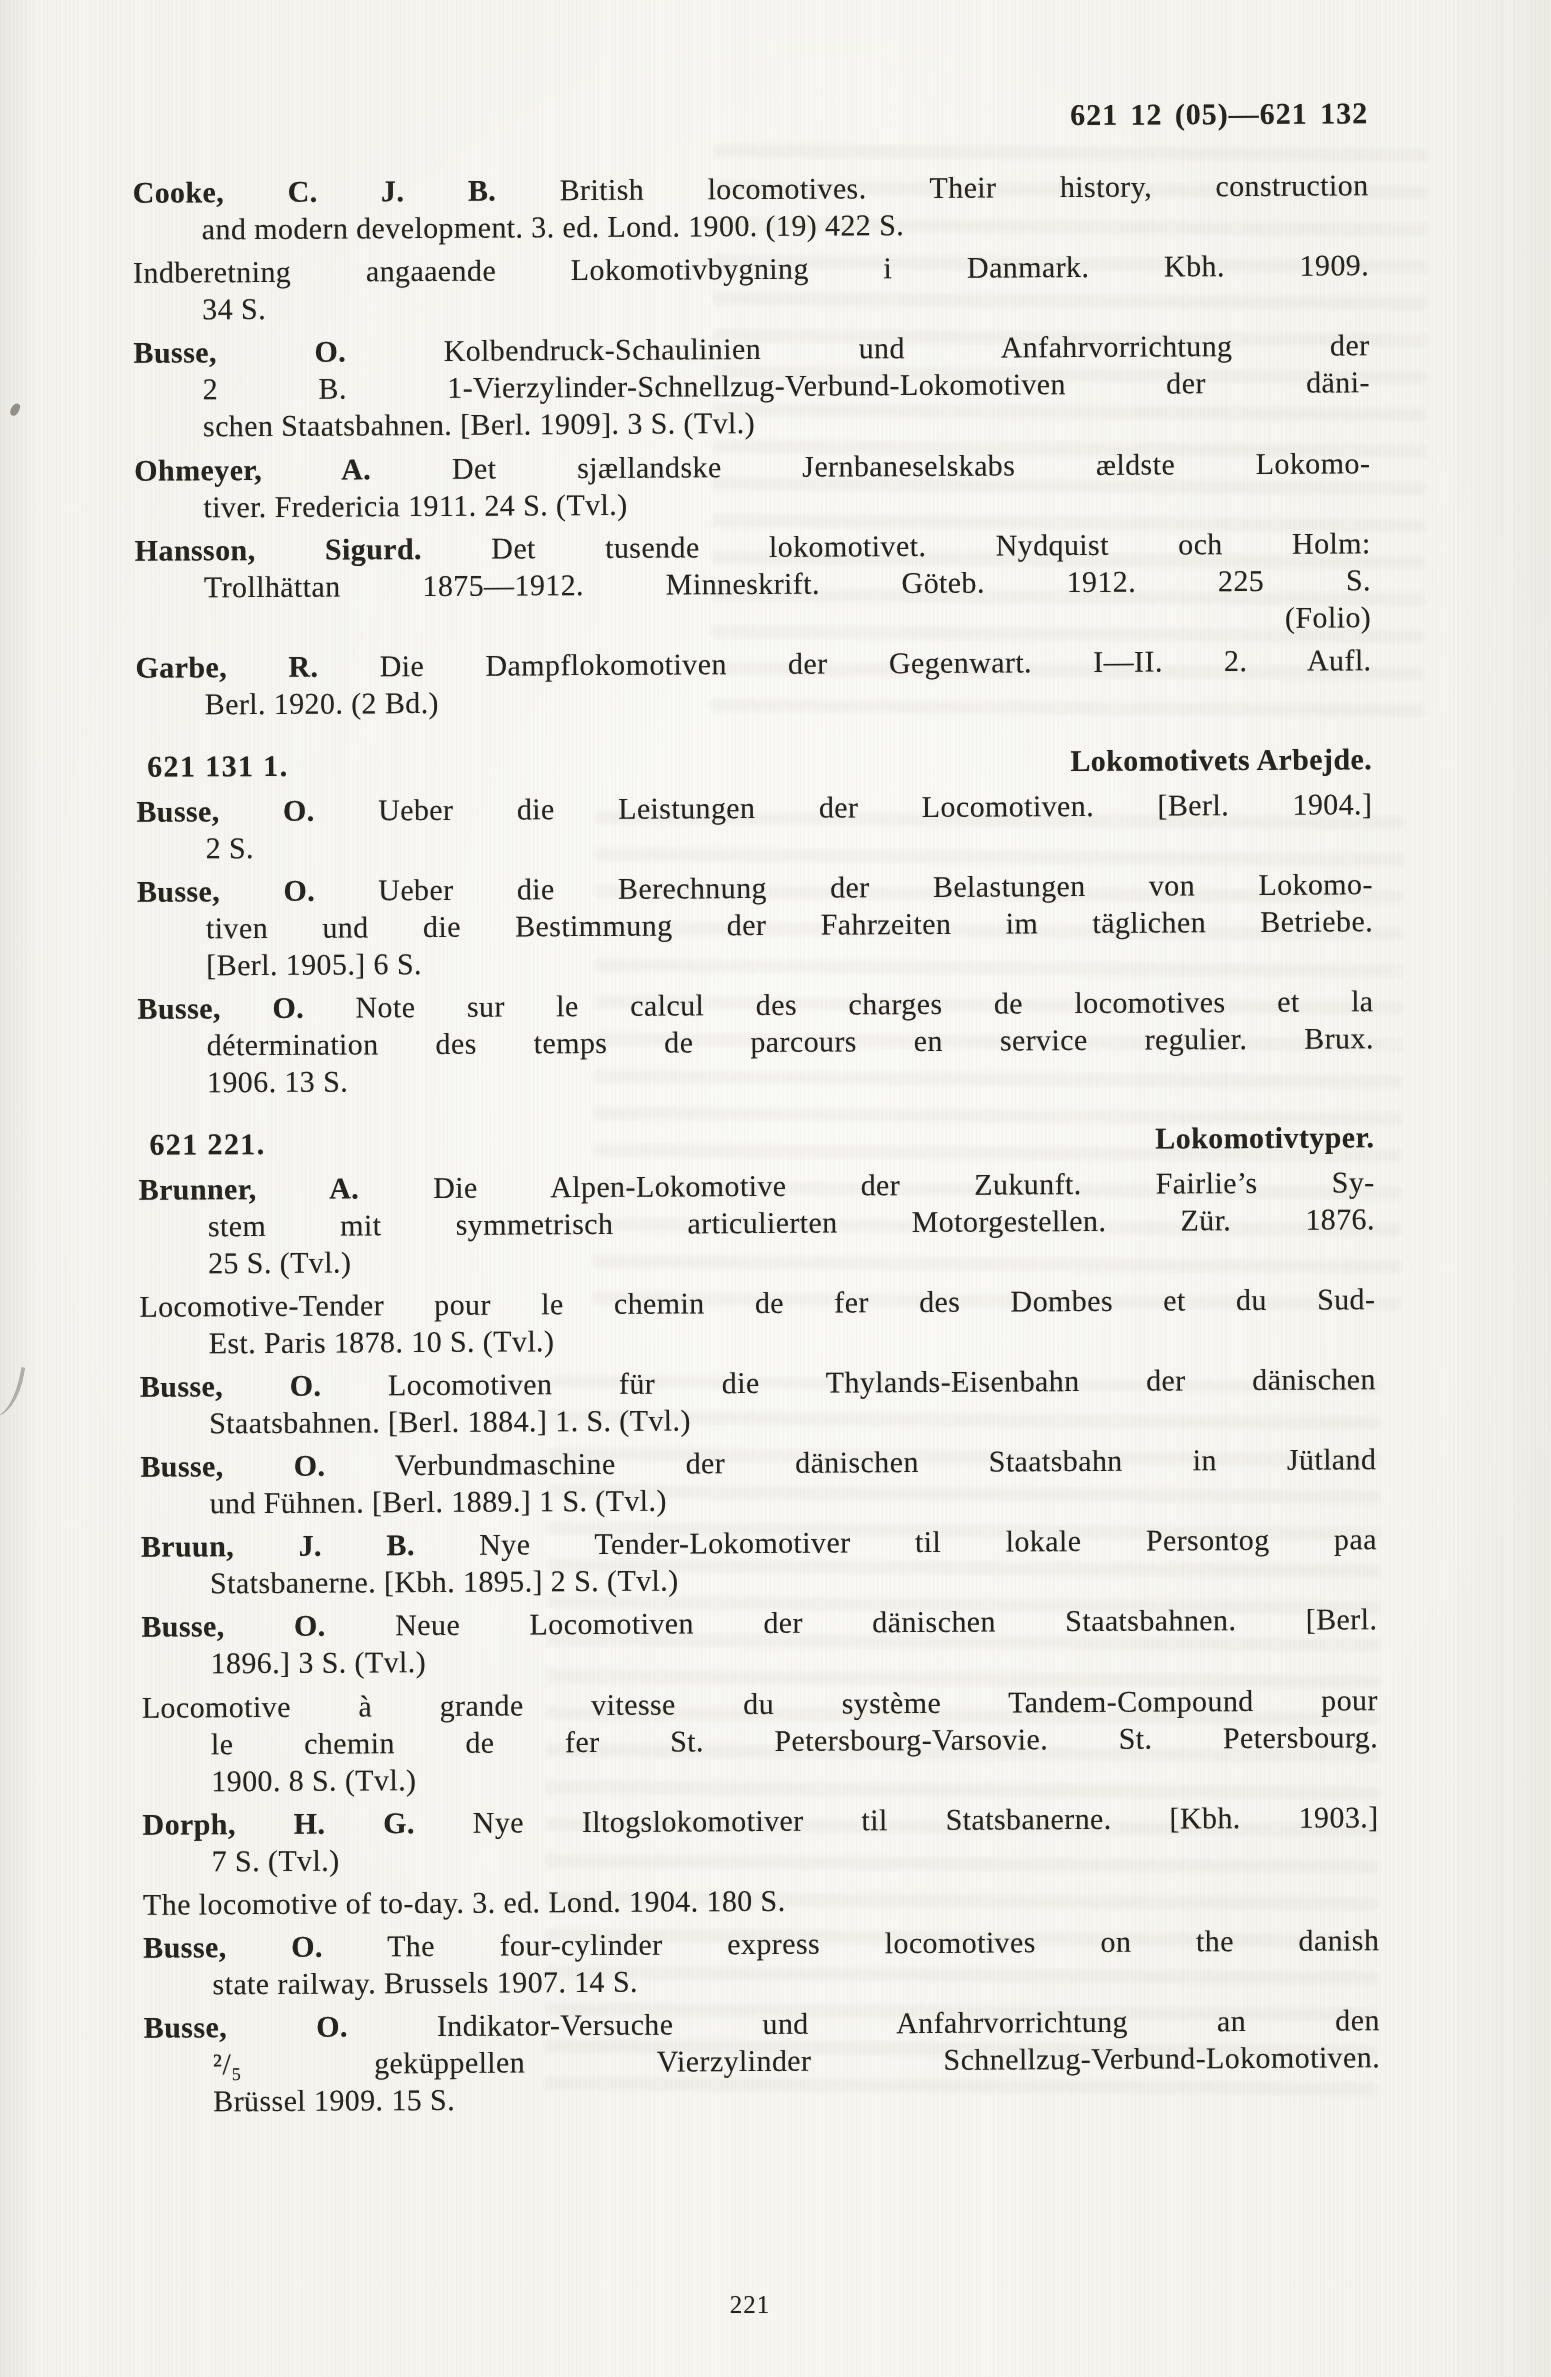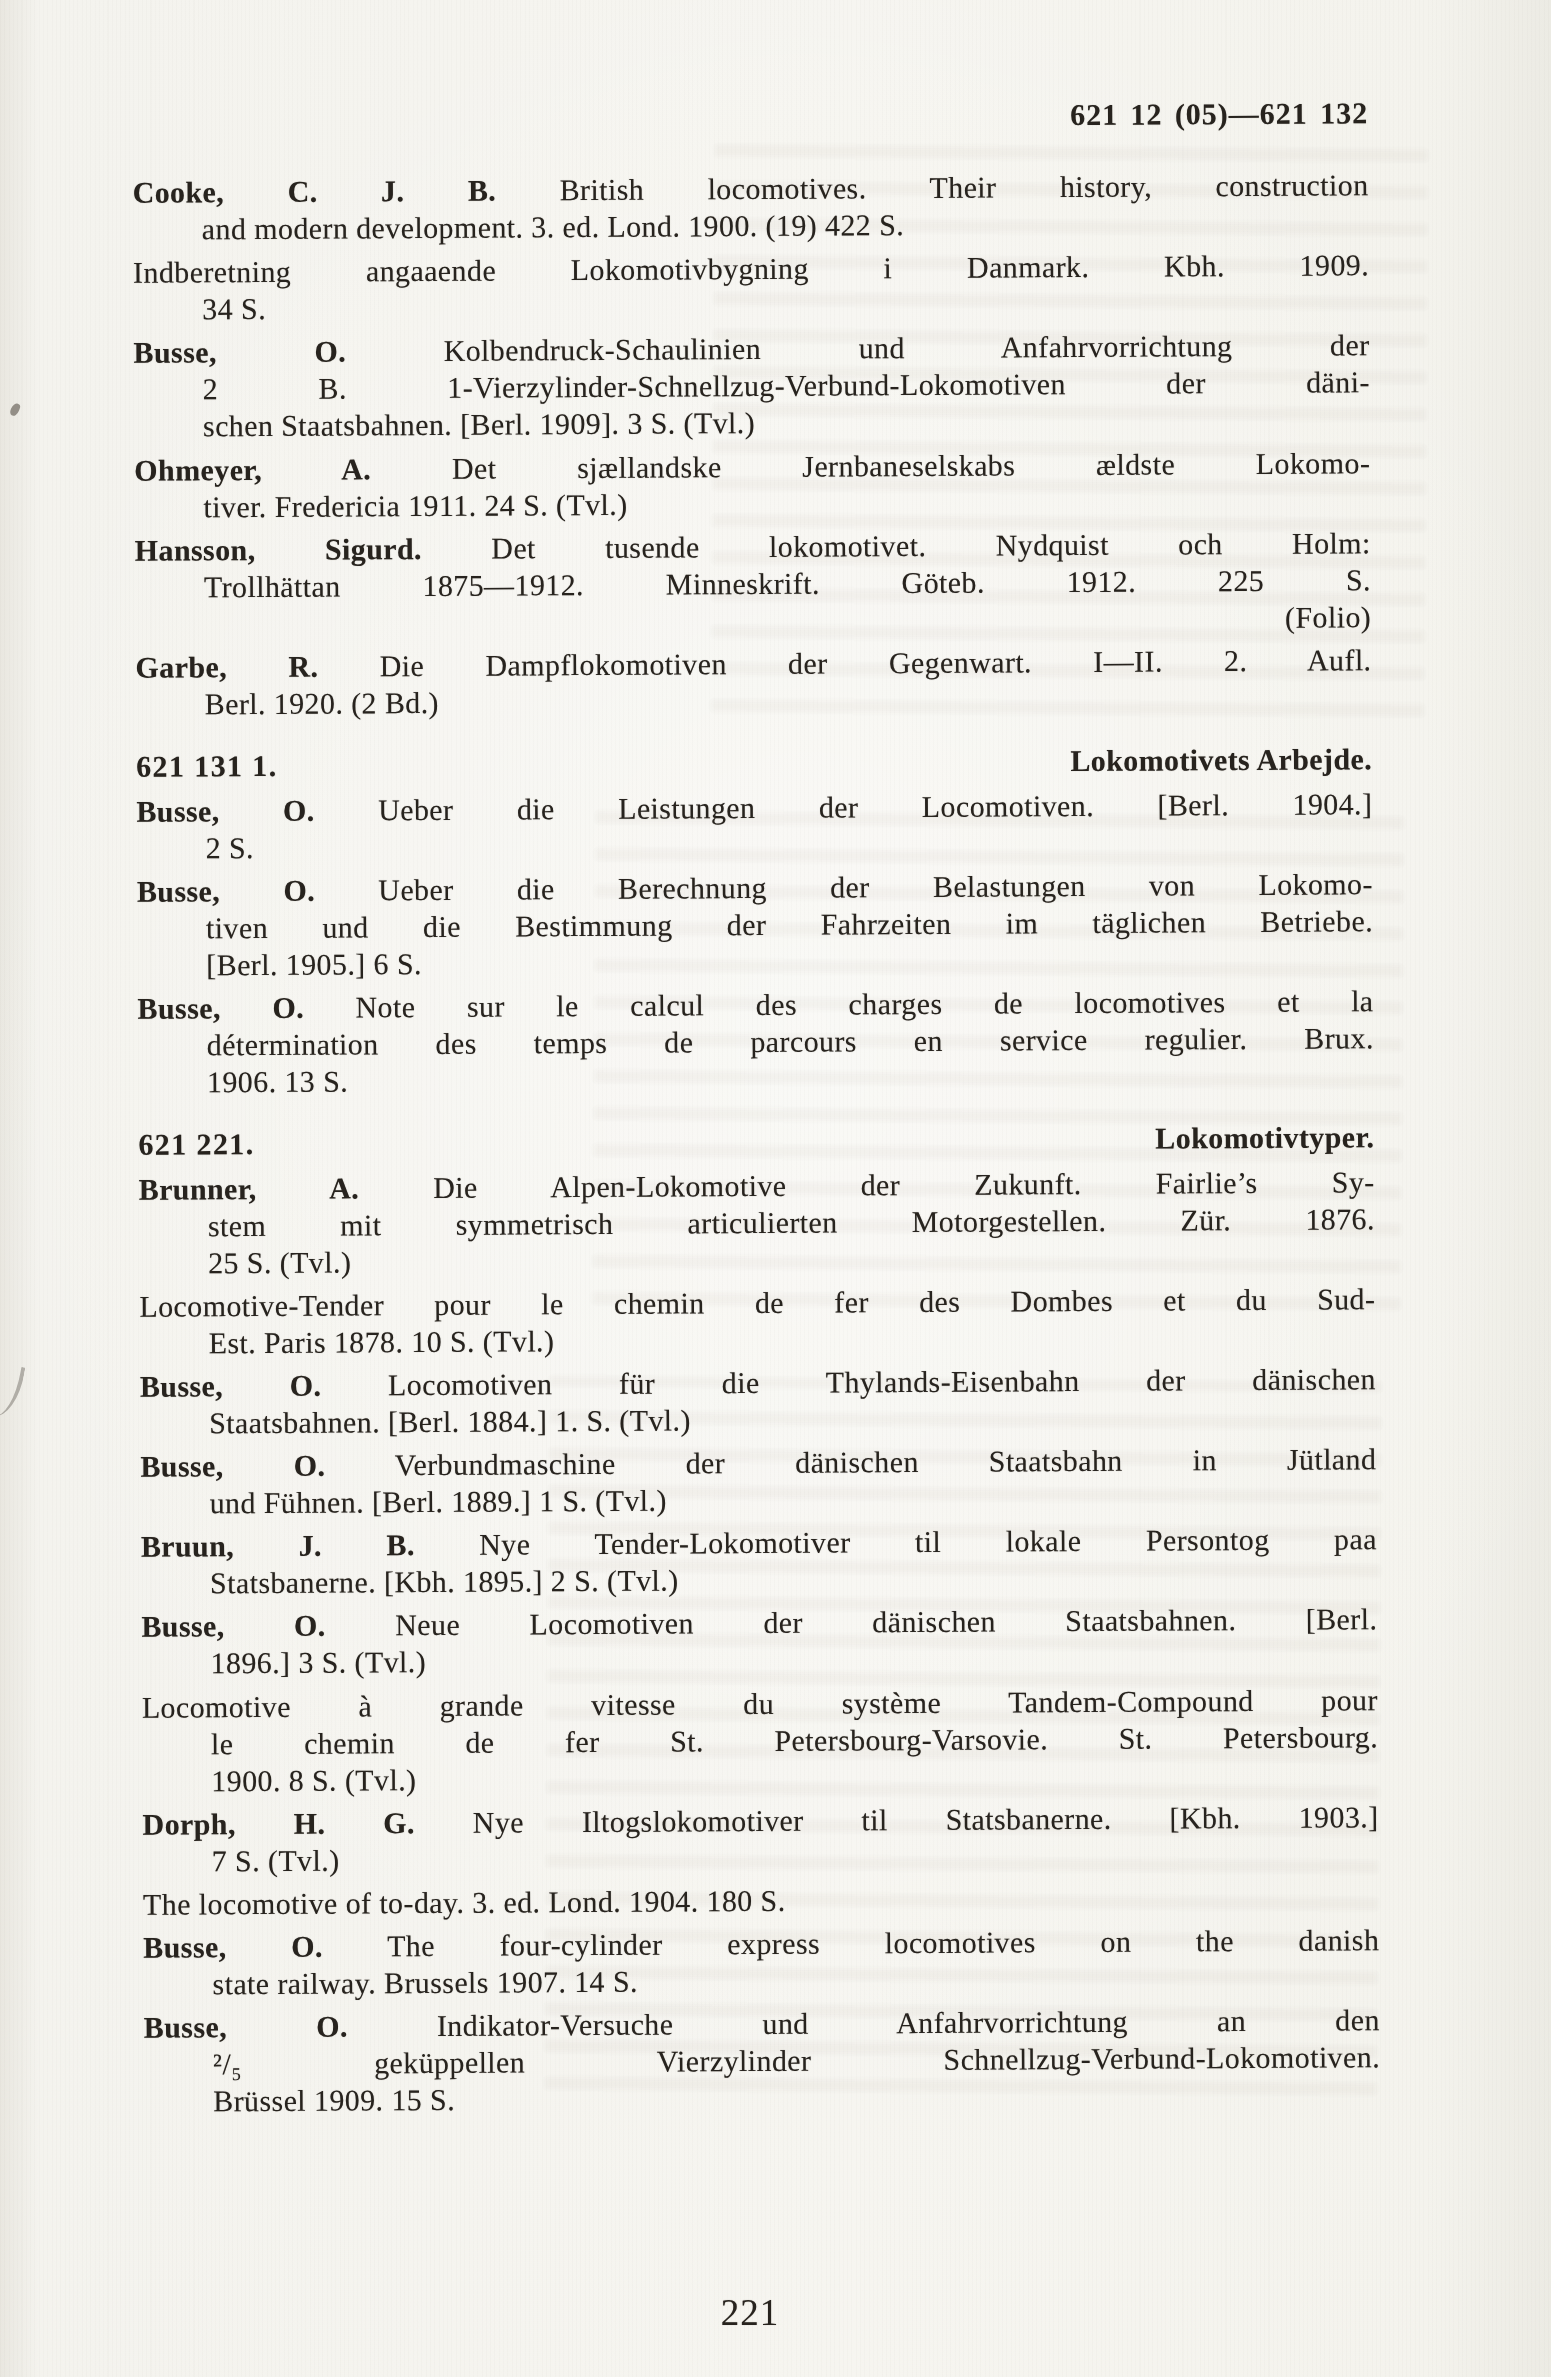--- a/index.html
+++ b/index.html
@@ -35,24 +35,24 @@
   .entry { margin:0 0 6.2px 0; }
   .line { min-height:37px; }
   .line.ind { padding-left:69px; }
   .line.j { text-align:justify; text-align-last:justify; }
   .line.r { text-align:right; text-align-last:right; }
   .author { font-weight:700; }
   .section {
     display:flex; justify-content:space-between; align-items:baseline;
     font-weight:700; margin:25px 0 7.6px 0;
   }
-  .sec-num { letter-spacing:1.4px; }
+  .sec-num { letter-spacing:1.4px;margin-left:11px; }
   .page-number {
     position:absolute; left:132px; width:1236px; top:2291px;
-    text-align:center; font-size:37px; letter-spacing:1px;
+    text-align:center; font-size:25px; letter-spacing:1px;
     text-shadow:0 0 1px rgba(45,38,30,0.38);
   }
   
   .ghost { position:absolute; pointer-events:none; filter:blur(1.9px); transform:rotate(0.4deg); opacity:.75; }
   .ghost i { display:block; height:100%;
     background:repeating-linear-gradient(0deg, rgba(88,78,66,0.055) 0 12.4px, rgba(0,0,0,0) 12.4px 37px); }
   .g1 { left:713px; top:143px;  width:713px; height:571px; }
   .g2 { left:594px; top:808px; width:808px; height:499px; }
   .g3 { left:547px; top:1379px; width:832px; height:713px; }
   

